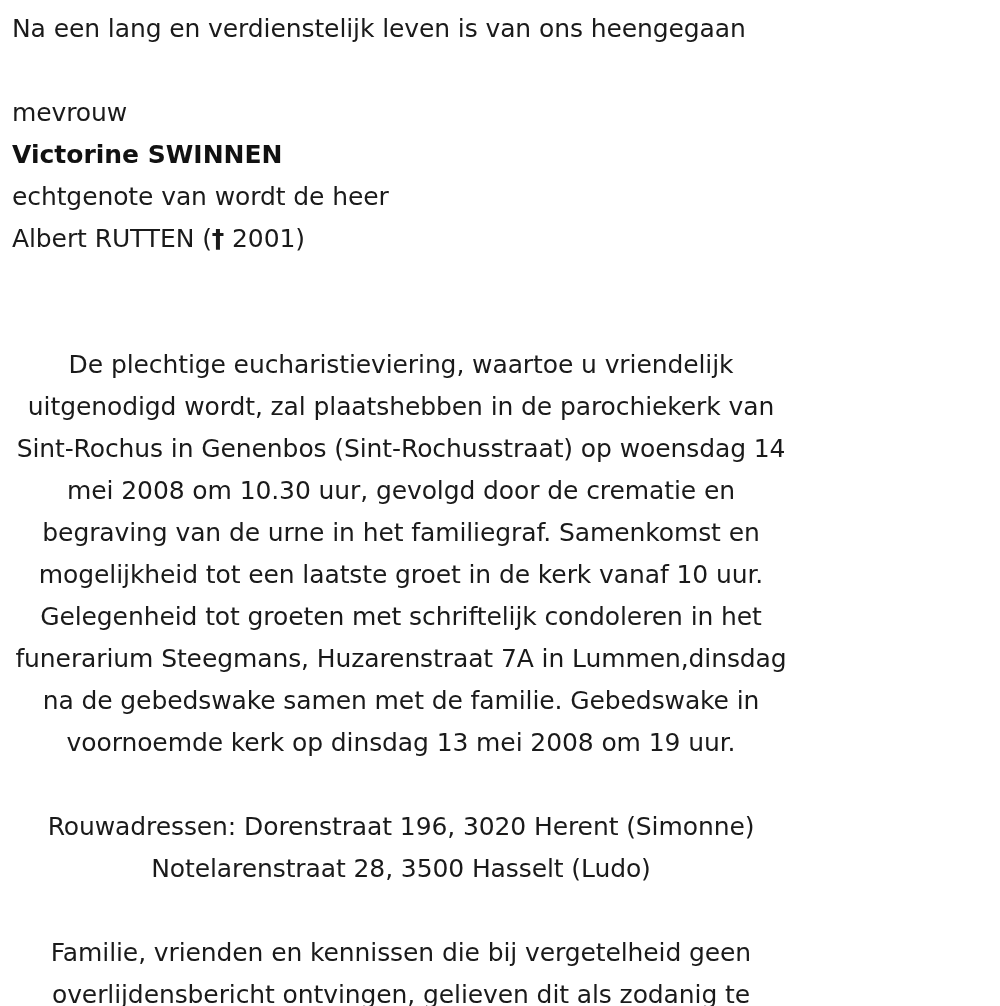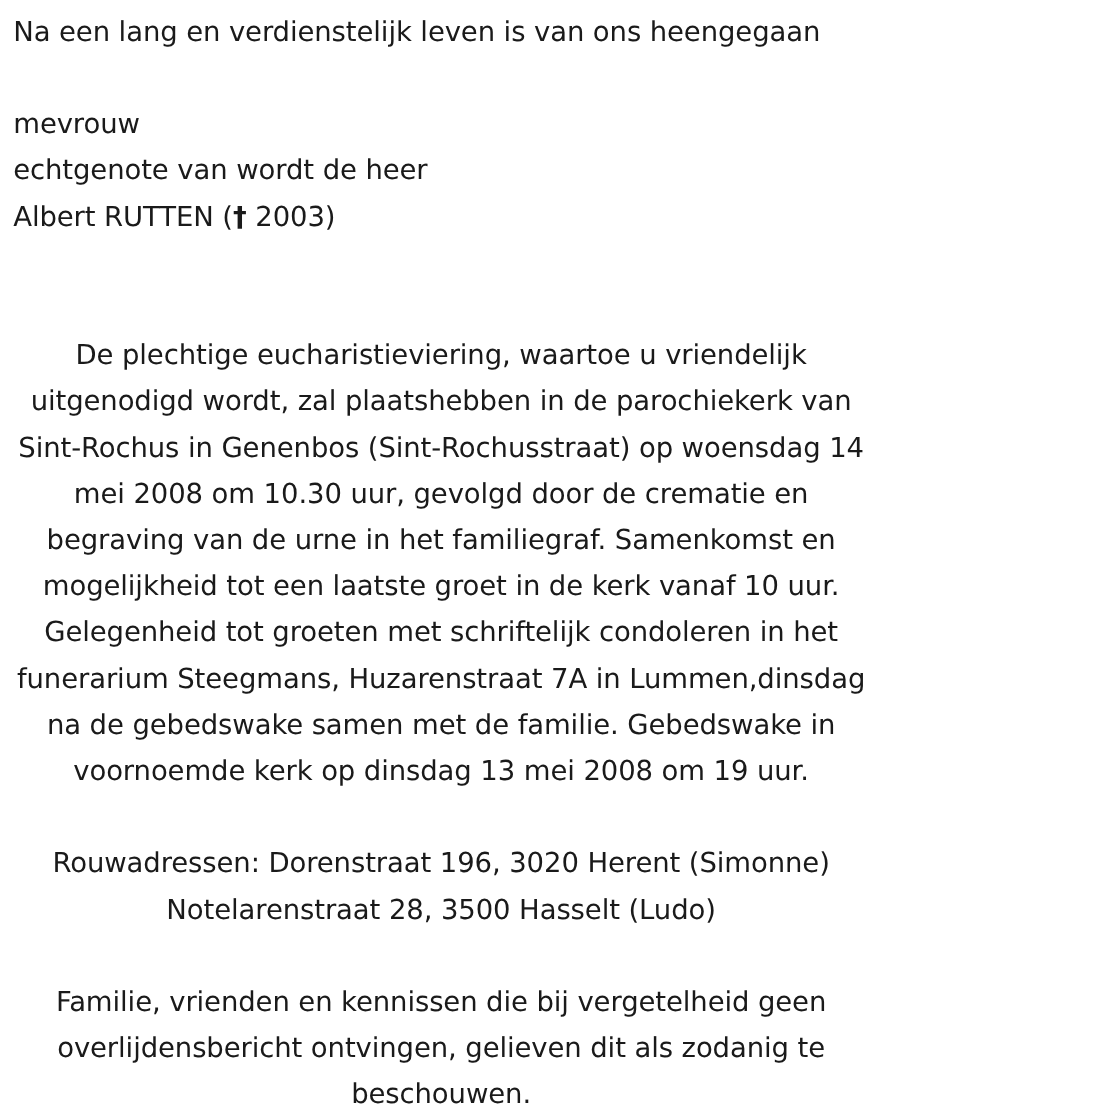--- a/index.html
+++ b/index.html
@@ -56,24 +56,25 @@
 <body style="background: rgb(255, 255, 255); color: rgb(26, 26, 26);">
 
 <div id="notice">
 
   <p class="line">Na een lang en verdienstelijk leven is van ons heengegaan</p>
 
   <div class="gap-block"></div>
 
   <p class="line">mevrouw</p>
 
+  <p class="name">Victorine SWINNEN</p>
 
   <p class="line">echtgenote van wordt de heer</p>
 
-  <p class="line"><span class="block" style="display:inline">Albert RUTTEN (</span><span class="cross">†</span><span> 2003)</span></p>
+  <p class="line"><span class="block" style="display:inline">Albert RUTTEN (</span><span class="cross">†</span><span> 2001)</span></p>
 
   <div class="gap-block"></div>
 
 
   <div class="gap-block"></div>
 
   <p class="para">De plechtige eucharistieviering, waartoe u vriendelijk uitgenodigd wordt, zal plaatshebben in de parochiekerk van Sint-Rochus in Genenbos (Sint-Rochusstraat) op woensdag 14 mei 2008 om 10.30 uur, gevolgd door de crematie en begraving van de urne in het familiegraf. Samenkomst en mogelijkheid tot een laatste groet in de kerk vanaf 10 uur. Gelegenheid tot groeten met schriftelijk condoleren in het funerarium Steegmans, Huzarenstraat 7A in Lummen,dinsdag na de gebedswake samen met de familie. Gebedswake in voornoemde kerk op dinsdag 13 mei 2008 om 19 uur.</p>
 
   <div class="gap-block"></div>
 

